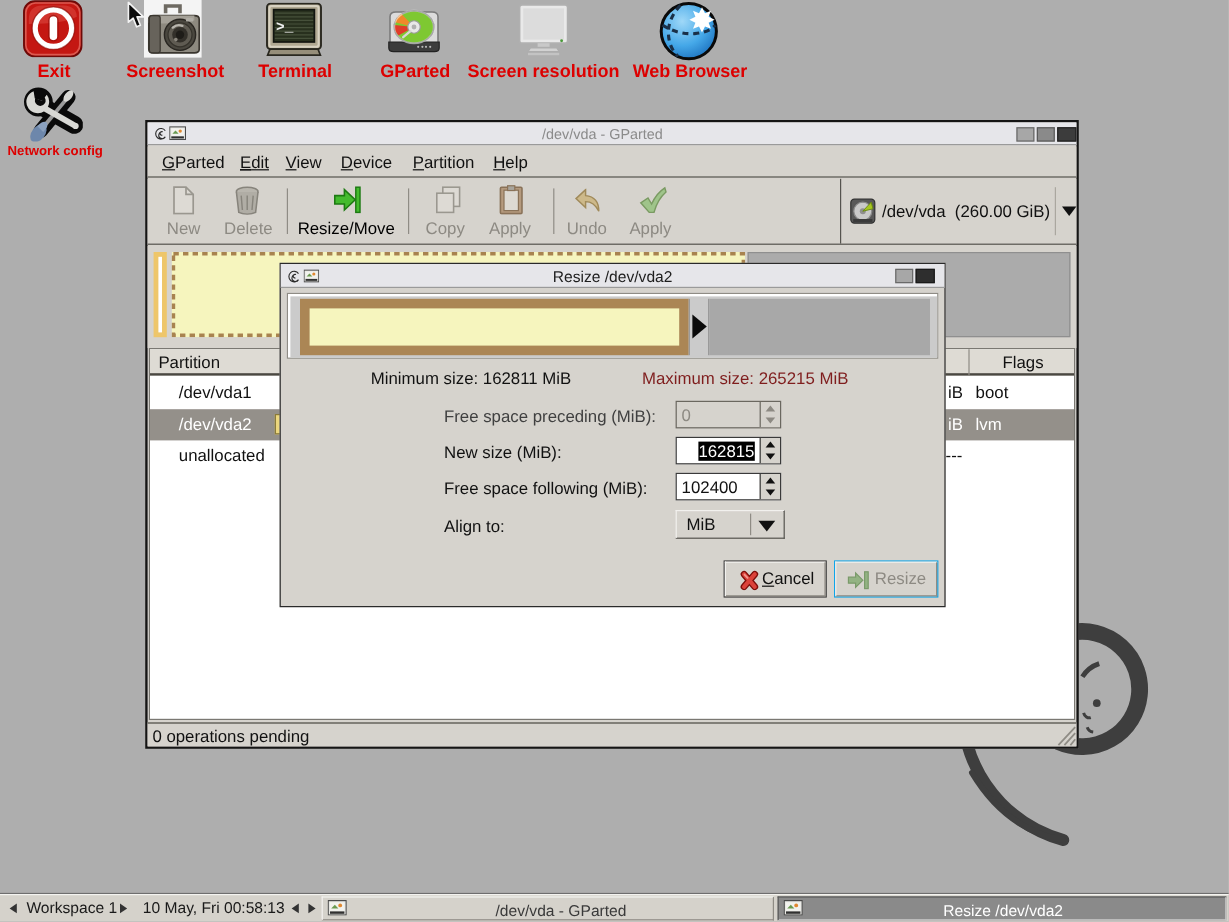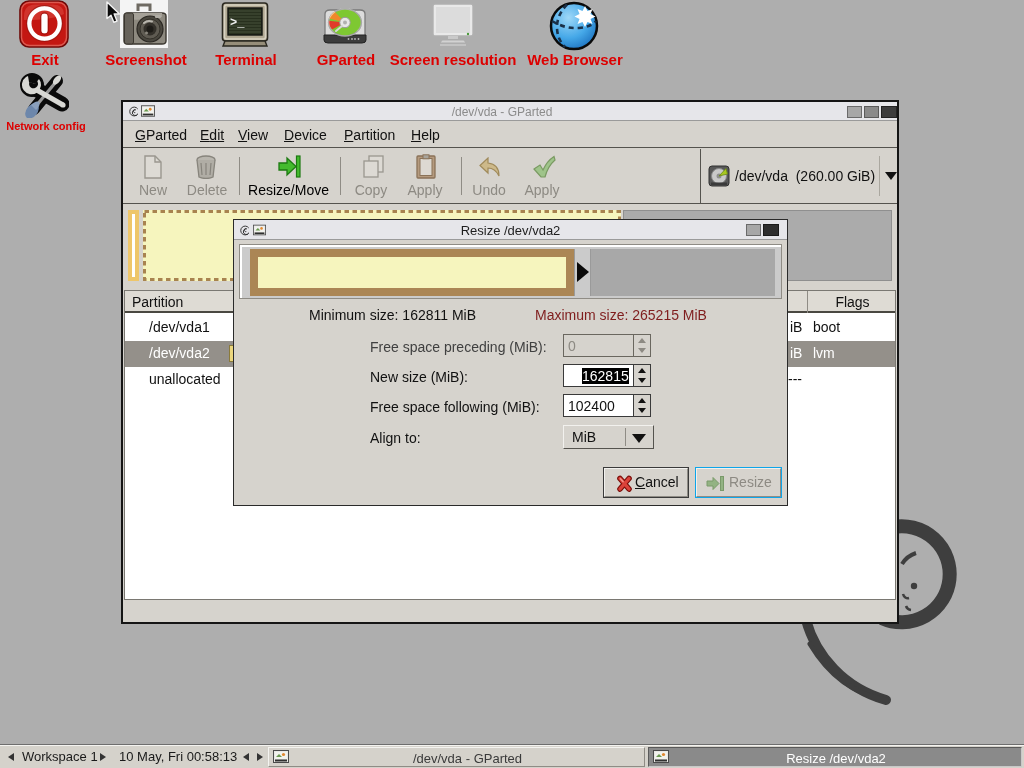--- a/index.html
+++ b/index.html
@@ -261,20 +261,26 @@
       <div class="abs" style="left:104px; top:4px; width:6px; height:17px; background:#ecd77e; border:1px solid #8a7a3a;"></div>
       <span class="abs" style="left:665px; top:4px;">iB</span>
       <span class="abs" style="left:688px; top:4px;">lvm</span>
     </div>
     <div class="abs" style="left:0; top:76px; width:770px; height:26px; font-size:14px; color:#111;">
       <span class="abs" style="left:24px; top:4px;">unallocated</span>
       <span class="abs" style="left:663px; top:4px;">---</span>
     </div>
   </div>
 
+  <div class="abs" style="left:0; top:500px; width:774px; height:20px; background:#d6d3cd; border-top:1px solid #4a4841; font-size:14px; color:#111;">
+    <span class="abs" style="left:4px; top:2px;">0 operations pending</span>
+    <svg class="abs" style="left:757px; top:1px;" width="17" height="18" viewBox="0 0 17 18">
+      <path d="M16 2 L2 17 M16 7 L7 17 M16 12 L12 17" stroke="#8f8c85" stroke-width="1.5"></path>
+    </svg>
+  </div>
 </div>
 
 <div id="dialog" class="abs" style="left:233px; top:219px; width:555px; height:287px; background:#d6d3cd; border:1px solid #2a2a2a;">
 
   <div class="abs" style="left:0; top:0; width:553px; height:20px; background:#e6e6ea; border-bottom:1px solid #9a9a9a;">
     <svg class="abs" style="left:5px; top:4px;" width="11" height="13" viewBox="0 0 13 13">
       <path d="M 11.5 3.5 A 5.2 5.2 0 1 0 11.5 9.5 M 11.5 9.5 A 3.4 3.4 0 1 1 9 4.5 M 9 4.5 A 1.8 1.8 0 1 0 8.6 7.8" fill="none" stroke="#2a2a2a" stroke-width="1.1"></path>
     </svg>
     <svg class="abs" style="left:19px; top:4px;" width="13" height="12" viewBox="0 0 16 13">
       <rect x="0.5" y="0.5" width="15" height="12" fill="#e8e8e4" stroke="#4a4a4a"></rect>

